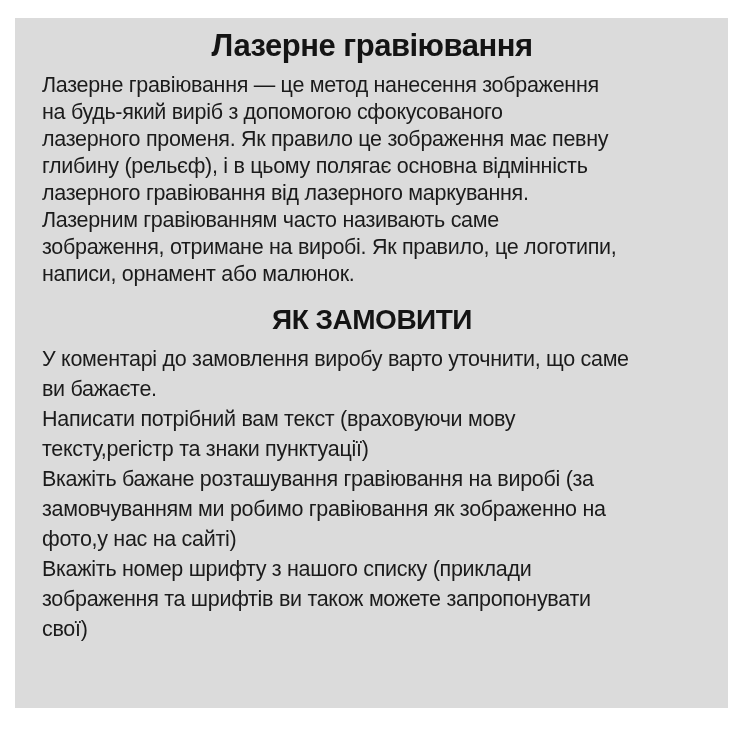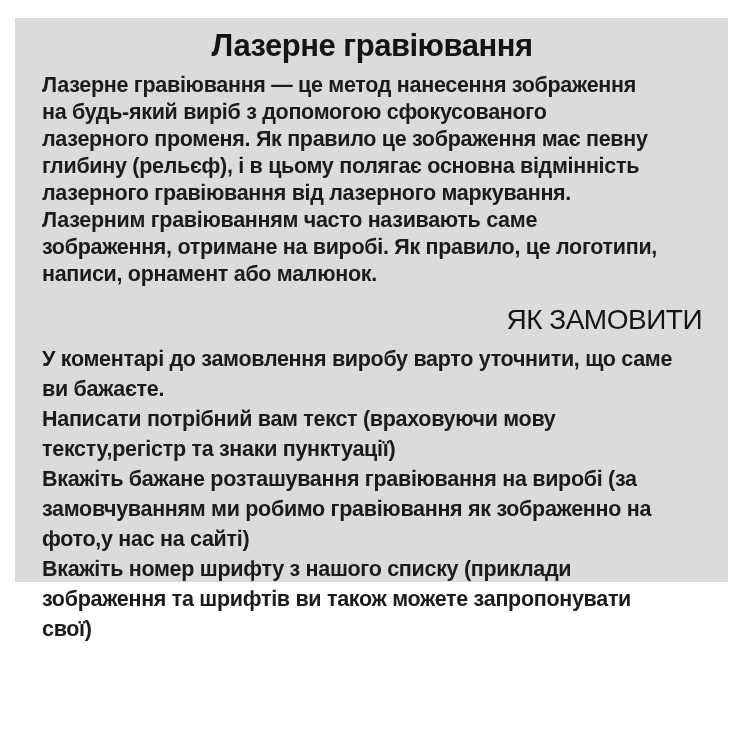--- a/index.html
+++ b/index.html
@@ -15,46 +15,46 @@
       position: relative;
       width: 750px;
       height: 750px;
       background: #ffffff;
     }
     .card {
       position: absolute;
       left: 15px;
       top: 18px;
       width: 713px;
-      height: 564px;
+      height: 690px;
       background: #dbdbdb;
       box-sizing: border-box;
       padding: 8px 26px 0 27px;
       color: #1b1b1b;
     }
     .title {
       margin: 2px 0 8px 0;
       text-align: center;
       font-size: 31px;
       font-weight: 700;
       letter-spacing: -0.5px;
       color: #141414;
     }
     .subtitle {
       margin: 16px 0 8px 0;
-      text-align: right;
+      text-align: center;
       font-size: 28px;
-      font-weight: 400;
+      font-weight: 700;
       letter-spacing: -0.5px;
       color: #141414;
     }
     .body-text {
       margin: 0;
       font-size: 21.5px;
-      font-weight: 700;
+      font-weight: 400;
       line-height: 27px;
       letter-spacing: -0.3px;
       white-space: pre-line;
       color: #1b1b1b;
     }
     .body-text.offer {
       margin-top: 26px;
     }
     .body-text.how-to {
       line-height: 30px;

